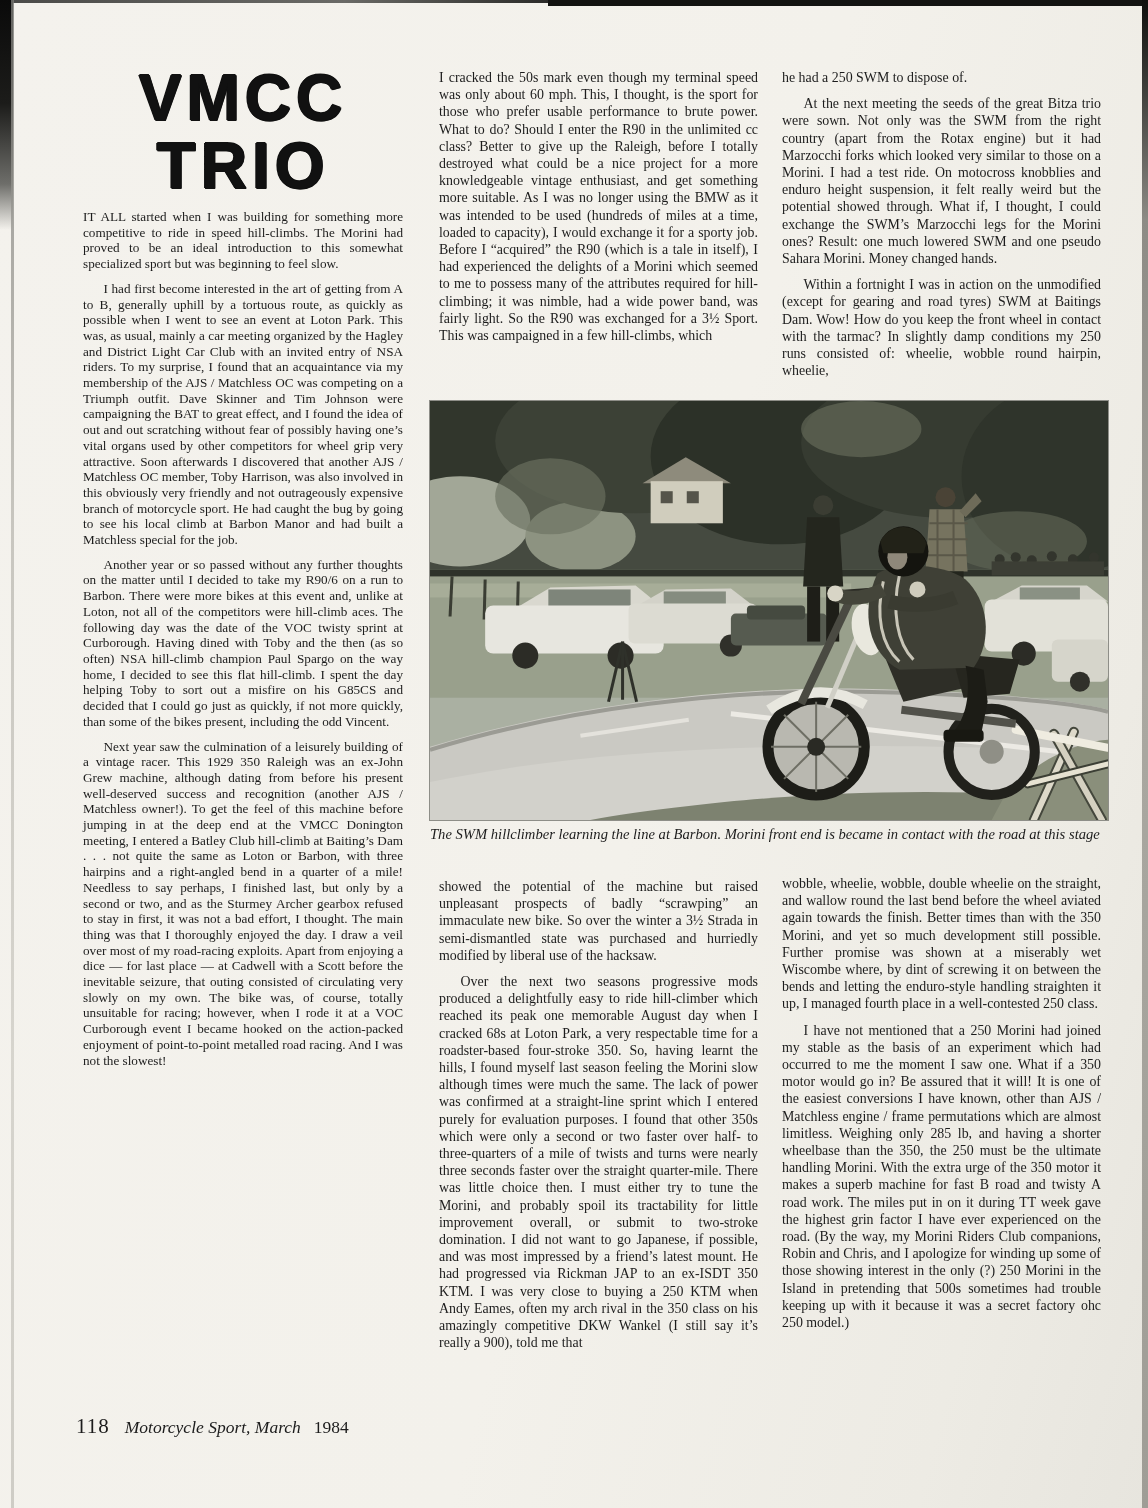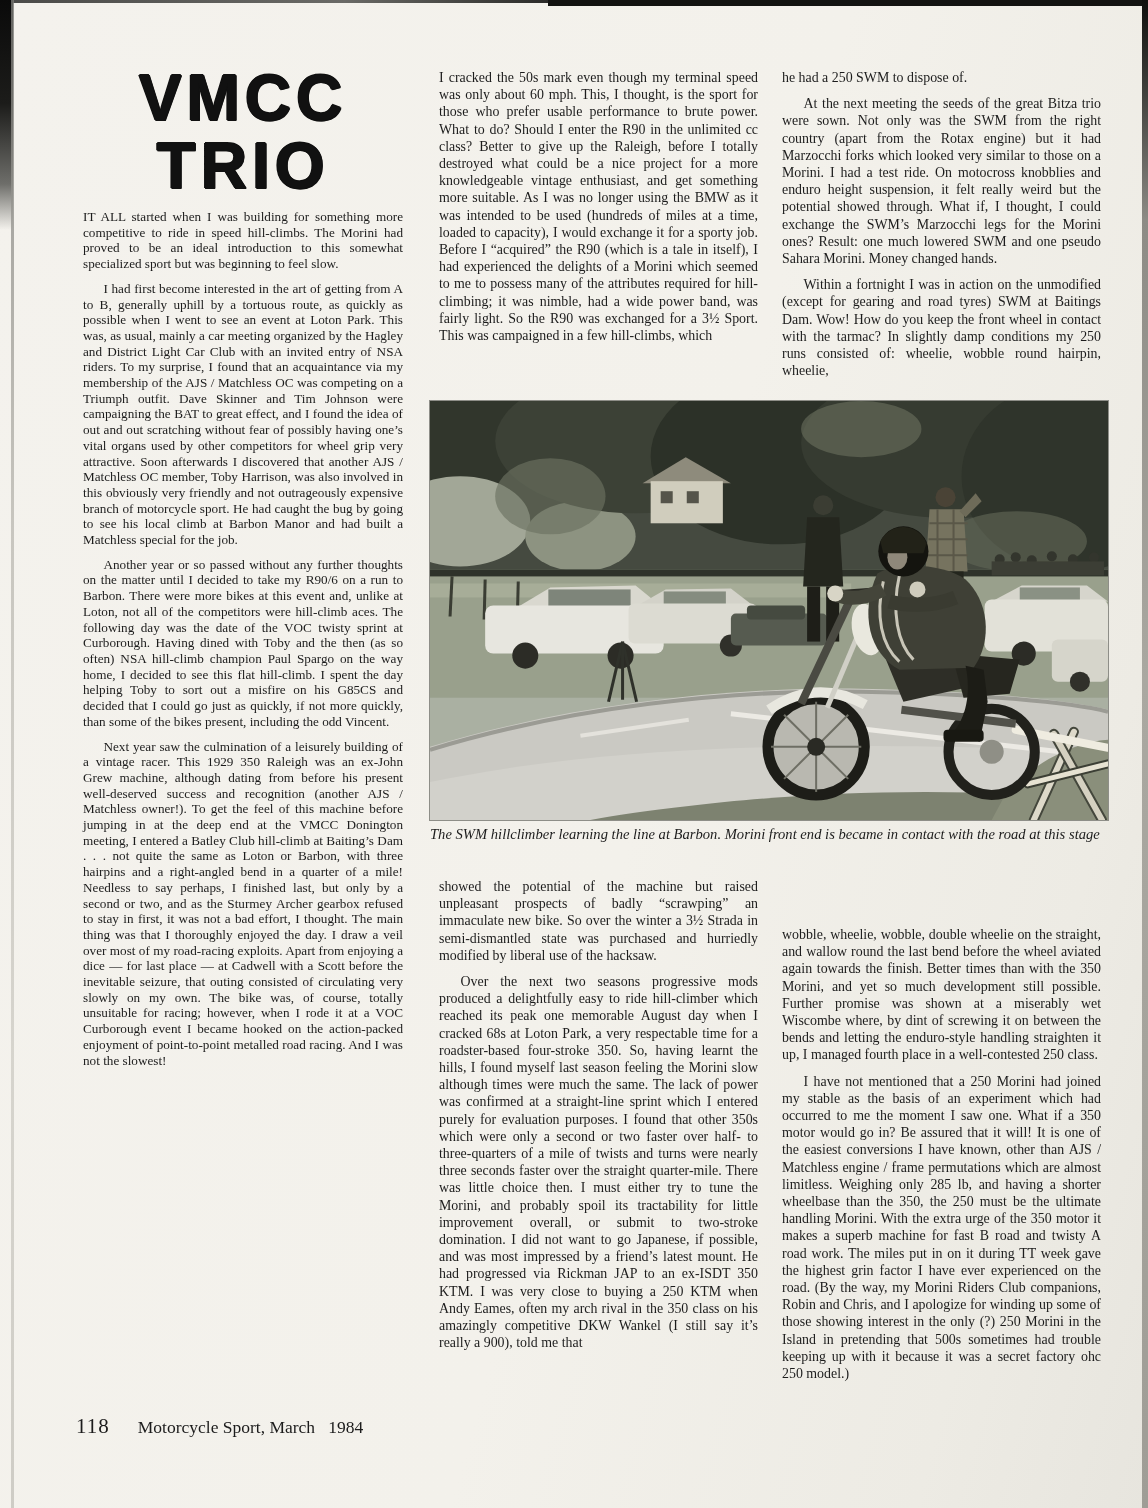--- a/index.html
+++ b/index.html
@@ -23,39 +23,39 @@
   .col { position:absolute; width:338px; text-align:justify; }
   .col p { margin:9px;font-family:Liberation Serif, serif; }
   .col p + p { text-indent:1.55em; }
   .body-left  { font-size:13.2px; line-height:15.7px; }
   .body-std   { font-size:13.9px; line-height:17.2px; }
 
   .col-left      { left:74px;  top:58px; }
   .col-mid-top   { left:430px; top:60px;  width:337px; }
   .col-right-top { left:773px; top:60px;  width:337px; }
   .col-mid-bot   { left:430px; top:869px; width:337px; }
-  .col-right-bot { left:773px; top:917px; width:337px; }
+  .col-right-bot { left:773px; top:866px; width:337px; }
 
   .title { font-family:"Liberation Sans", sans-serif; font-weight:bold; text-align:center;
     font-size:64px; line-height:68px; letter-spacing:5px; margin:6px 0 0 0; color:#111;
     text-shadow:1px 0 currentColor,-1px 0 currentColor,0 1px currentColor,0 -1px currentColor,1px 1px currentColor; }
   .standfirst { font-weight:bold; font-size:17px; line-height:20.5px; text-align:center;
     margin:12px 2px 0 2px; }
   .left-body { margin-top:9px; }
 
   
   .photo { position:absolute; left:430px; top:401px; width:678px; height:419px;
     background:#b7bbb1; outline:1px solid #8e8e88; }
   .photo svg { display:block; width:100%; height:100%; }
   .caption { position:absolute; left:430px; top:825px; width:678px;
     font-style:italic; font-size:14.6px; line-height:19px; text-align:left; }
 
   .footer { position:absolute; left:76px; top:1414px; font-size:20px; }
   .footer .pageno { font-size:21px; letter-spacing:1px; }
-  .footer .mag { font-size:17.5px; margin-left:28px; }
+  .footer .mag { font-style:italic; font-size:17.5px; margin-left:15px; }
   .footer .yr { font-size:17.5px; margin-left:13px; }
 </style>
 </head>
 <body>
 
 <div class="page">
 
   <div class="edge-top"></div>
   <div class="edge-top-thick"></div>
   <div class="corner-tl"></div>

